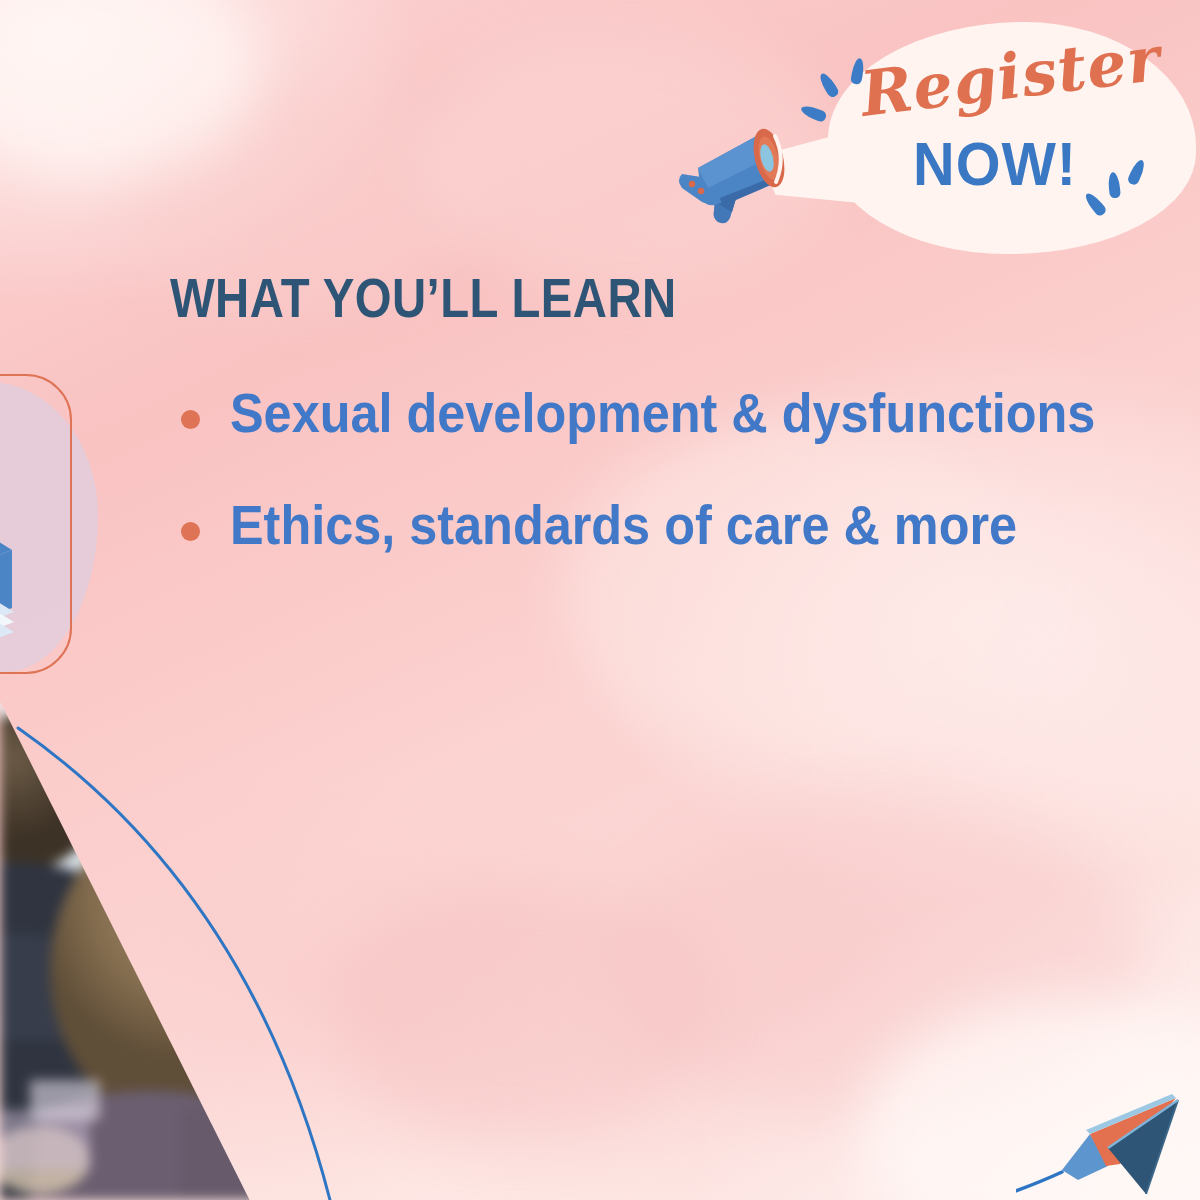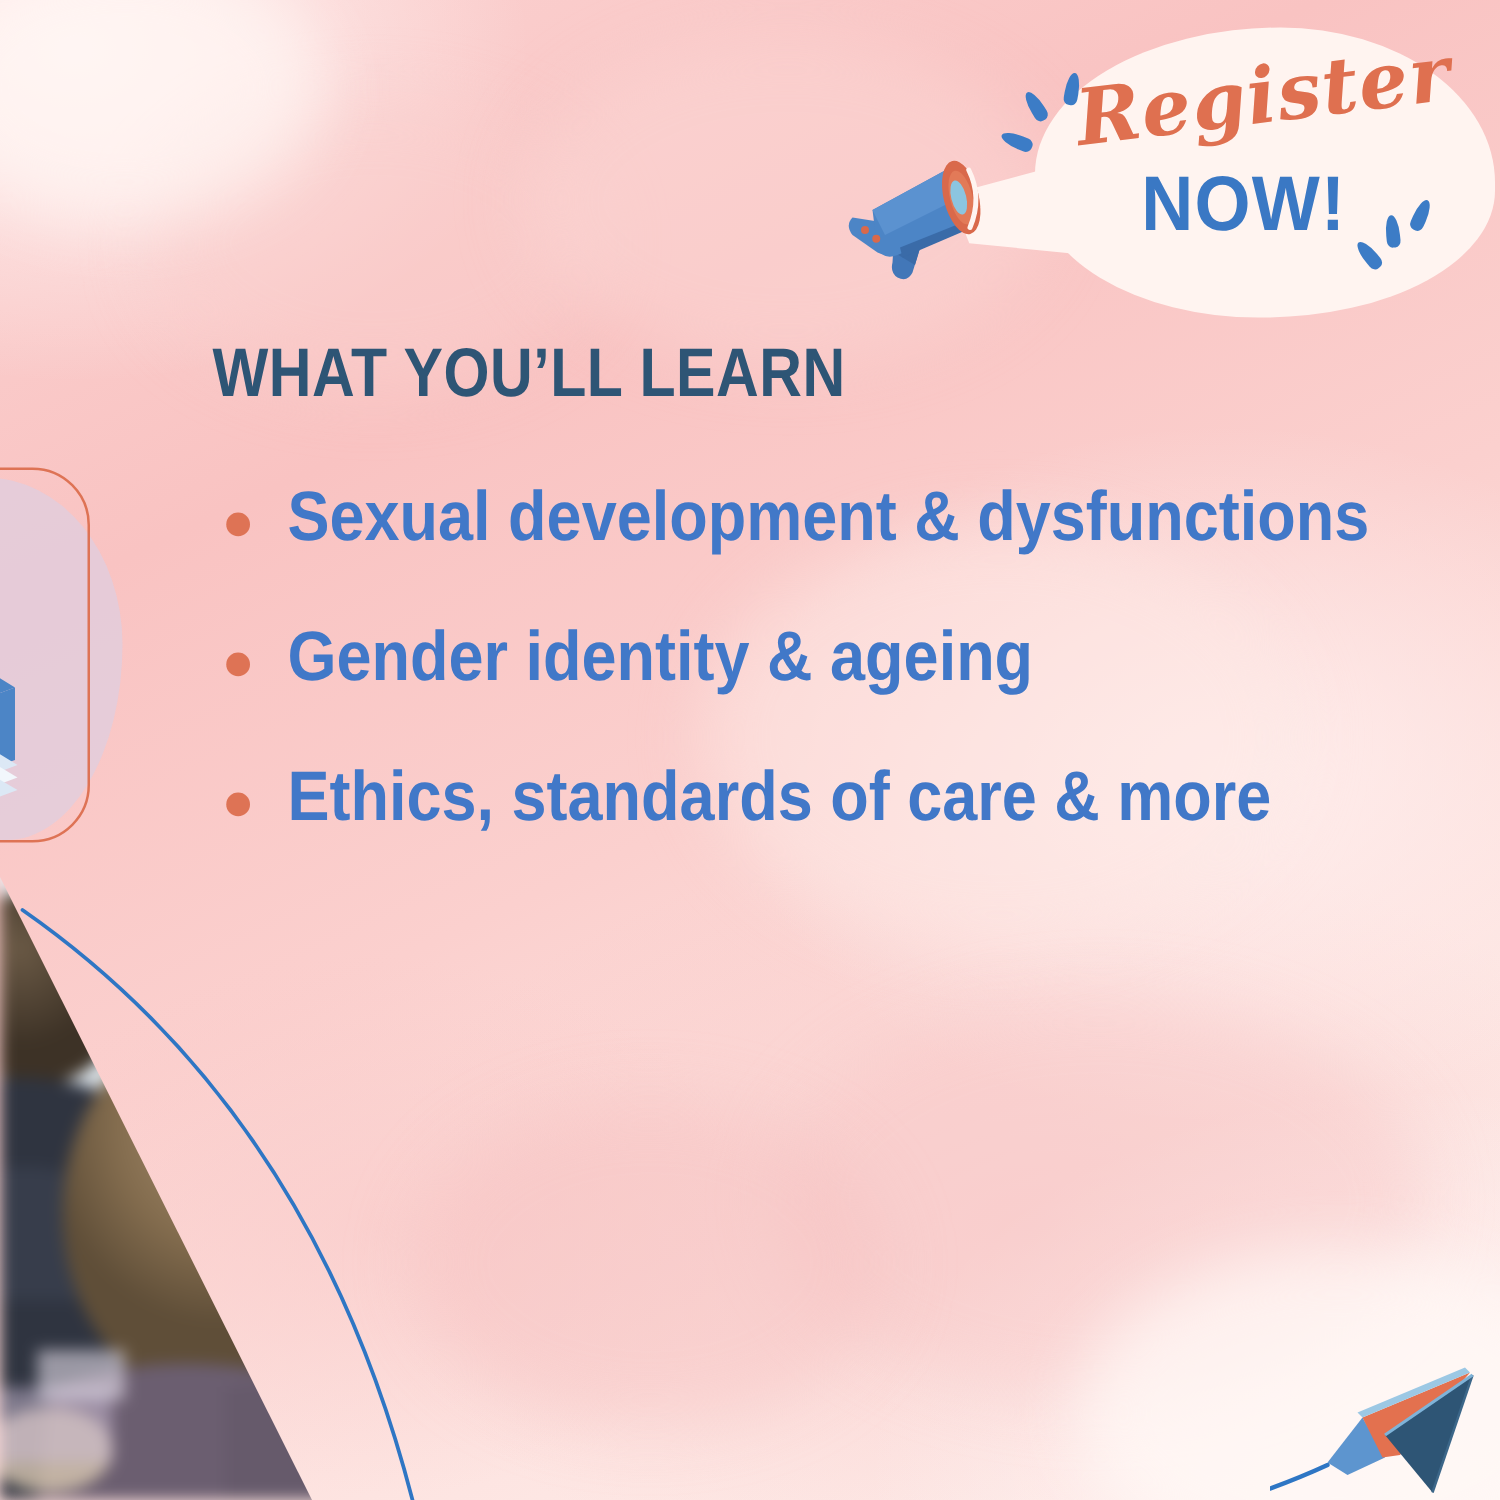--- a/index.html
+++ b/index.html
@@ -186,24 +186,20 @@
 
   <div class="heading">WHAT YOU’LL LEARN</div>
 
   <div class="bullets">
 
     <div class="bullet-row">
       <span class="bullet-dot"></span>
       <span class="bullet-text">Sexual development &amp; dysfunctions</span>
     </div>
 
-    <div class="bullet-row">
-      <span class="bullet-dot"></span>
-      <span class="bullet-text">Gender identity &amp; ageing</span>
-    </div>
 
 
     <div class="bullet-row">
       <span class="bullet-dot"></span>
       <span class="bullet-text">Ethics, standards of care &amp; more</span>
     </div>
 
   </div>
 
   <div class="books-wrap">

